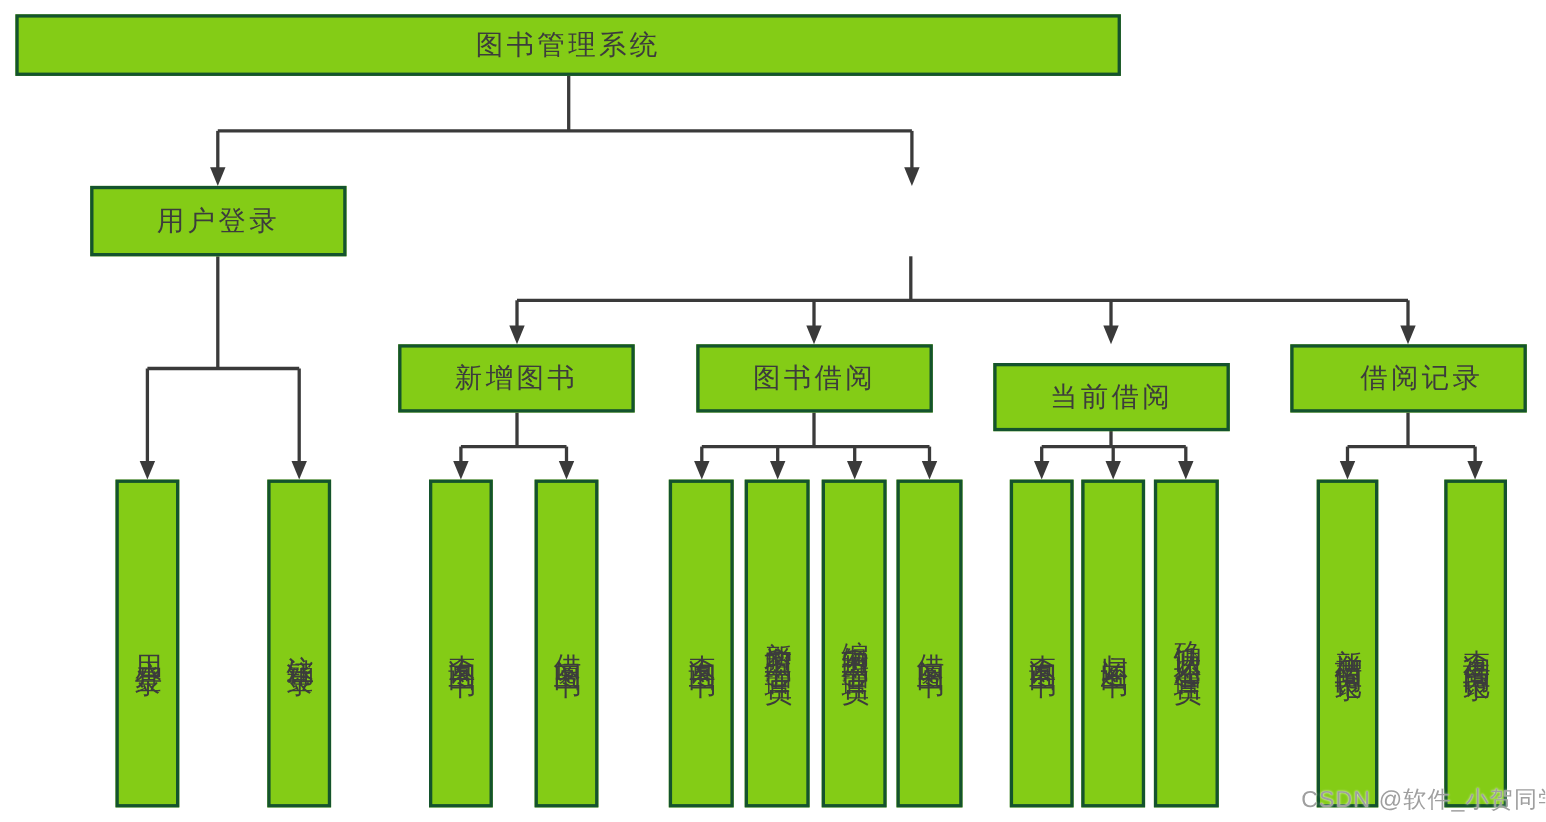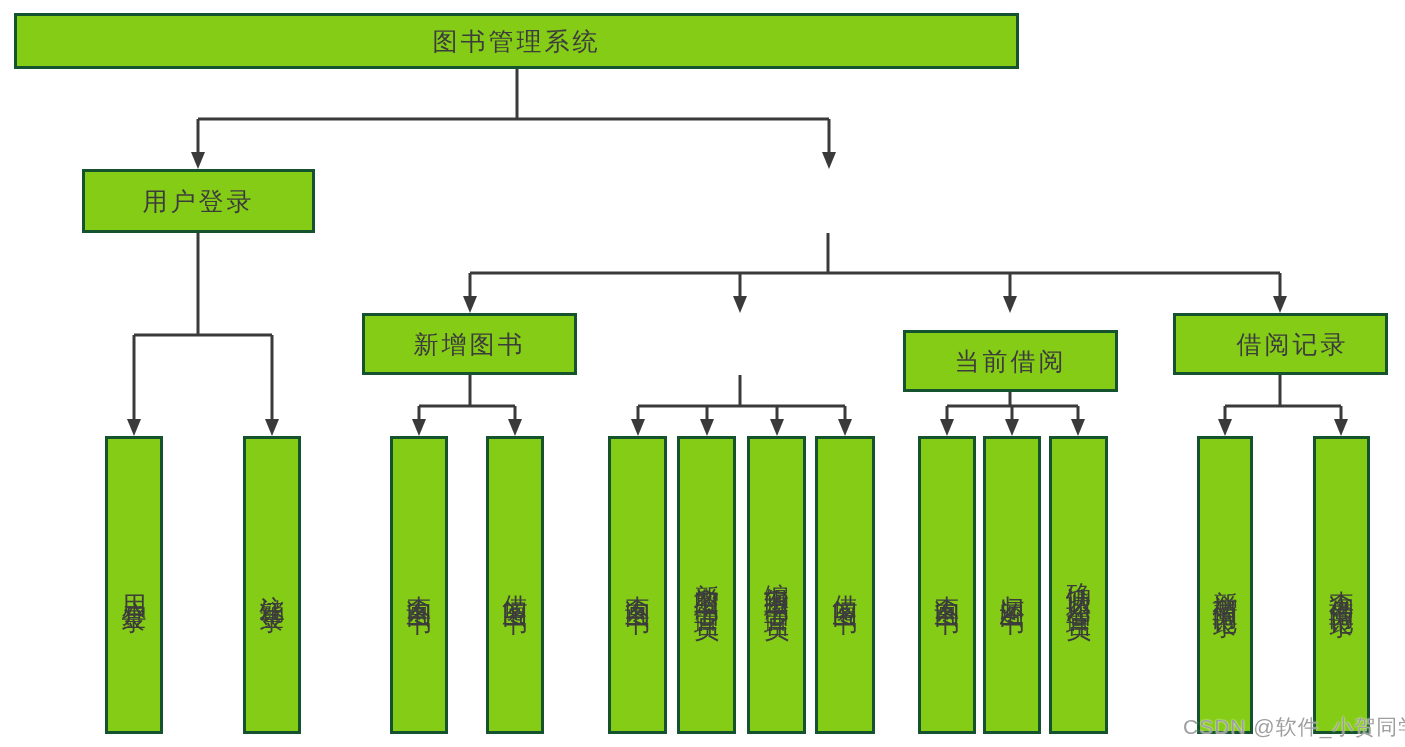--- a/index.html
+++ b/index.html
@@ -135,20 +135,23 @@
     <span>图书管理系统</span>
   </div>
 
   <div class="node h-node" style="left:82px; top:169px; width:233px; height:64px;">
     <span>用户登录</span>
   </div>
 
   <div class="node h-node" style="left:362px; top:313px; width:215px; height:62px;">
     <span>新增图书</span>
   </div>
+  <div class="node h-node" style="left:633px; top:313px; width:215px; height:62px;">
+    <span>图书借阅</span>
+  </div>
   <div class="node h-node" style="left:903px; top:313px; width:215px; height:62px;margin-top:17px;">
     <span>当前借阅</span>
   </div>
   <div class="node h-node" style="left:1173px; top:313px; width:215px; height:62px;padding-left:24px;">
     <span>借阅记录</span>
   </div>
 
   <div class="node v-node" style="left:105px; top:436px; width:58px; height:298px;">
     <span>用户登录</span>
   </div>

